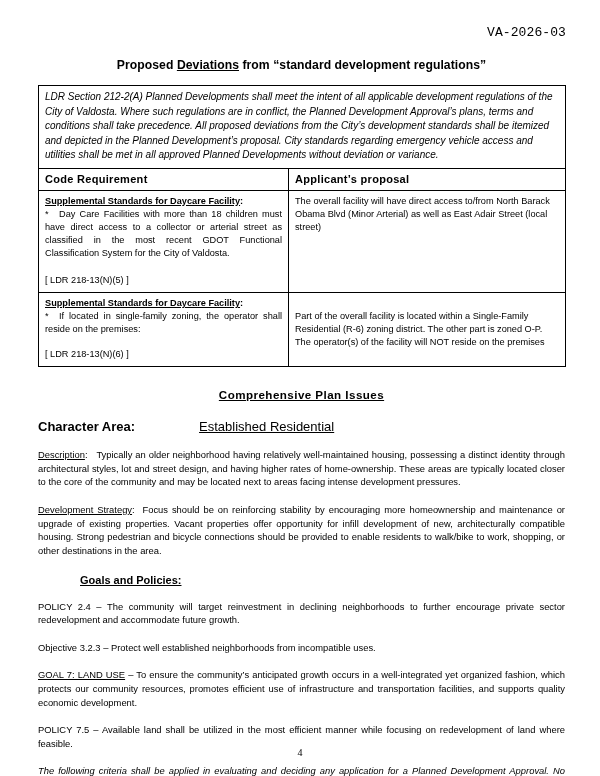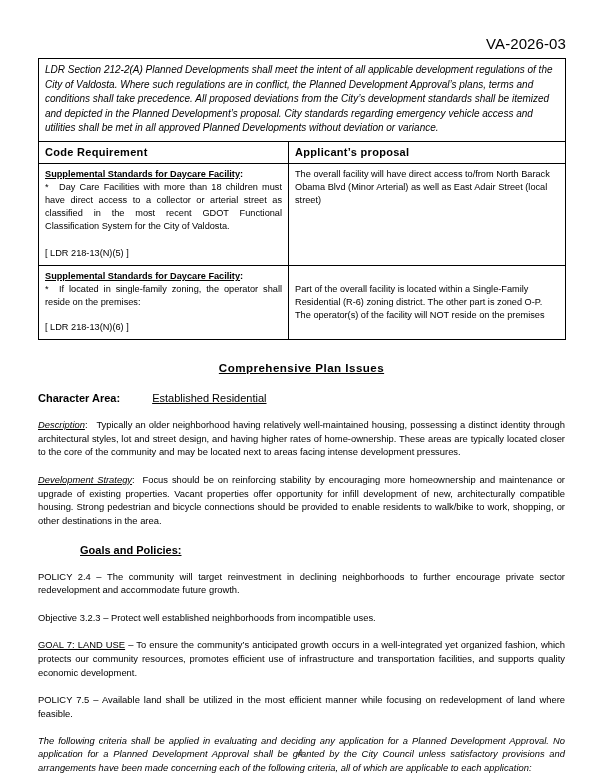--- a/index.html
+++ b/index.html
@@ -19,24 +19,24 @@
     width: 600px;
     height: 776px;
     box-sizing: border-box;
     padding: 0;
     position: relative;
   }
 
   
   .doc-header {
     position: absolute;
-    top: 35px;
+    top: 25px;
     right: 34px;
-    font-family: Liberation Sans, sans-serif;
-    font-size: 15px;
+    font-family: Liberation Mono, monospace;
+    font-size: 13px;
     letter-spacing: 0.1px;
     white-space: nowrap;
   }
 
   
   .content {
     position: absolute;
     top: 58px;
     left: 38px;
     width: 527px;
@@ -107,34 +107,34 @@
     text-align: center;
     text-decoration: underline;
     letter-spacing: 0.45px;
     margin: 0;
   }
   #comp-plan-heading { margin-top: 21px; }
   #pd-review-heading { margin-top: 24px; }
 
   .char-area-row {
     margin-top: 18px;
-    font-size: 11px;
+    font-size: 13px;
     display: flex;
+    gap: 32px;
   }
   .char-area-label { font-weight: bold; white-space: nowrap; }
   .char-area-value { text-decoration: underline; margin-left: 32px; }
 
   p.body {
     font-size: 9.4px;
     line-height: 1.45;
     text-align: justify;
     margin: 14px 0 0 0;
   }
   .lead-italic-u {
-    font-style: italic;
     text-decoration: underline;
   }
   .lead-u { text-decoration: underline; }
 
   .goals-heading {
     margin: 16px 0 0 42px;
     font-size: 11px;
     font-weight: bold;
     text-decoration: underline;
   }
@@ -159,20 +159,21 @@
 </style>
 </head>
 <body>
 
 <div class="page">
 
   <div class="doc-header">VA-2026-03</div>
 
   <div class="content">
 
+    <h1 class="main-title"><span>Proposed </span><span class="u">Deviations</span><span> from “standard development regulations”</span></h1>
 
     <table class="dev-table">
       <colgroup>
         <col style="width:250px">
         <col style="width:277px">
       </colgroup>
       <tbody>
         <tr>
           <td class="ldr-note" colspan="2">LDR Section 212-2(A)  Planned Developments shall meet the intent of all applicable development regulations of the City of Valdosta. Where such regulations are in conflict, the Planned Development Approval’s plans, terms and conditions shall take precedence. All proposed deviations from the City’s development standards shall be itemized and depicted in the Planned Development’s proposal. City standards regarding emergency vehicle access and utilities shall be met in all approved Planned Developments without deviation or variance.</td>
         </tr>

